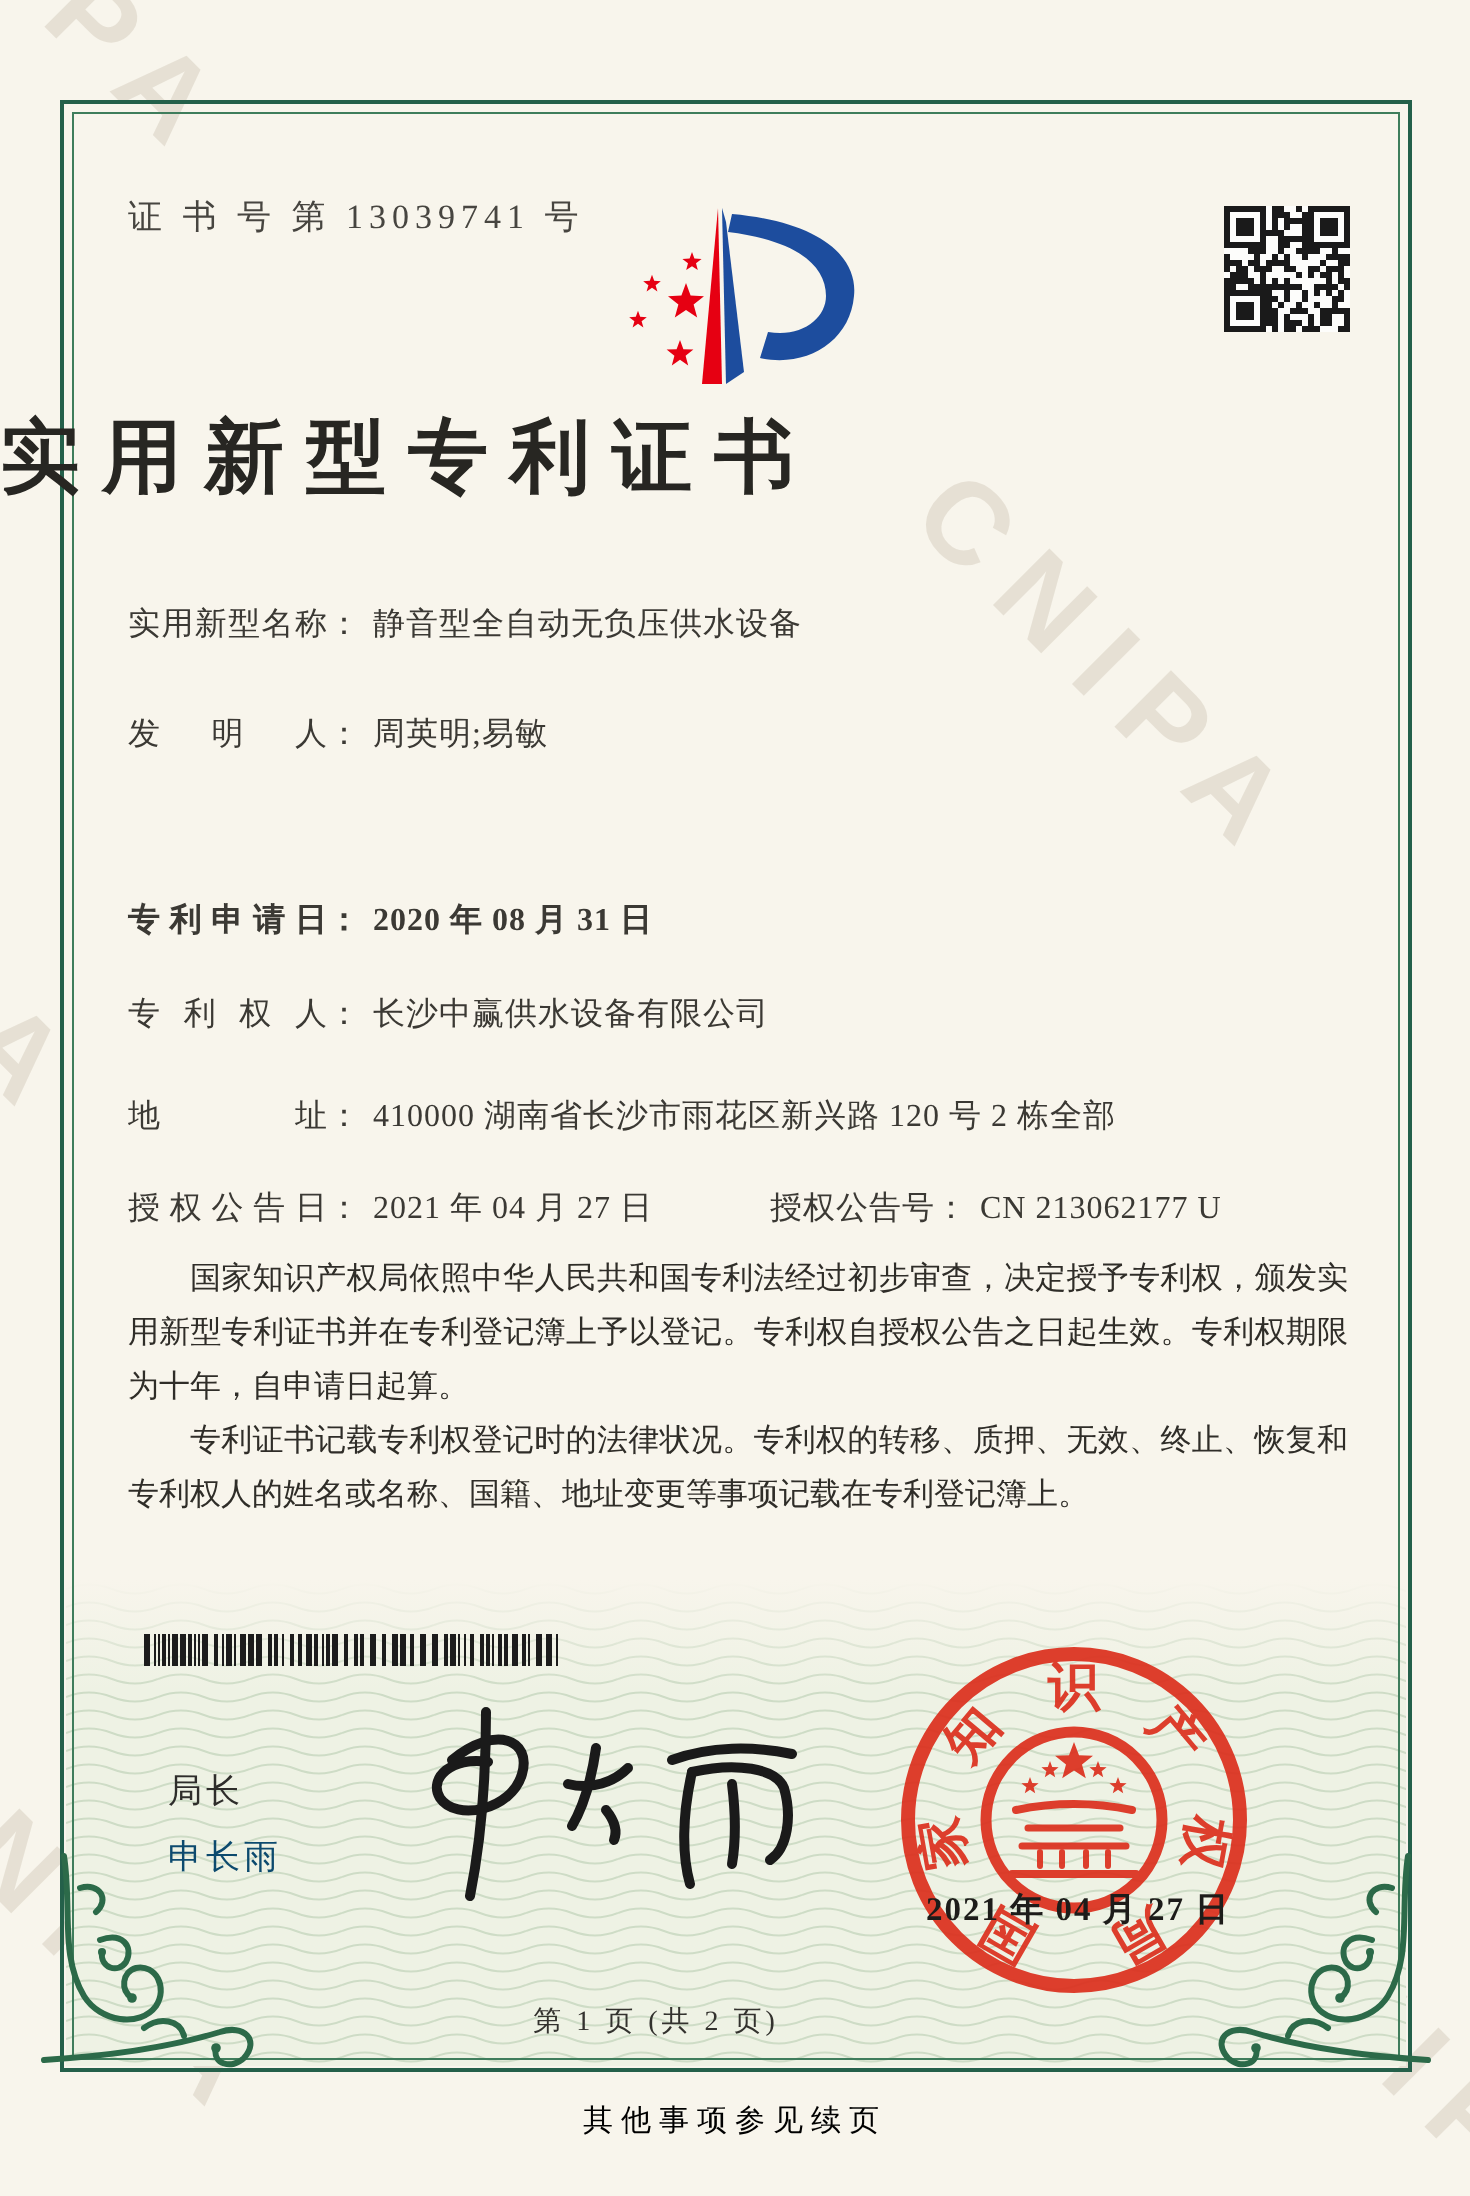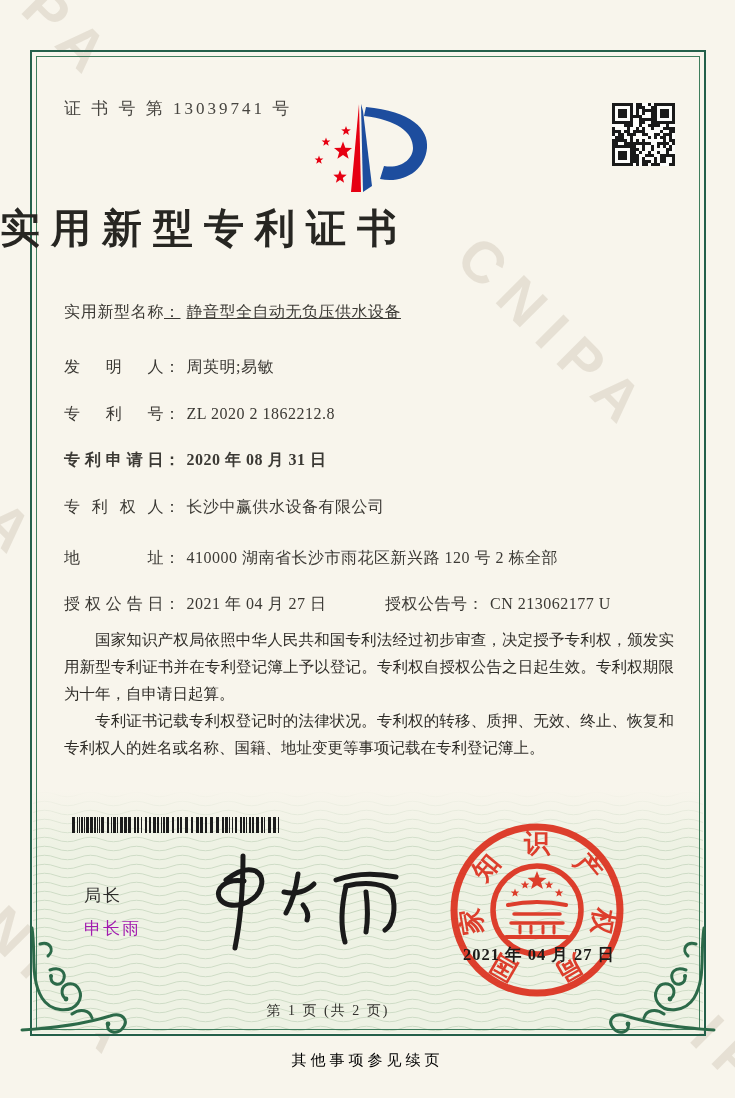--- a/index.html
+++ b/index.html
@@ -33,21 +33,21 @@
 
   .body-text { position:absolute; left:64px; top:627px; width:610px;
                font-size:15.5px; line-height:1.74; color:#2f2d28; text-align:justify; }
   .body-text p { text-indent:2em; }
 
   .barcode { position:absolute; left:72px; top:817px; }
 
   .sig-title { position:absolute; left:84px; top:884px; font-family:"Liberation Sans",sans-serif;
                font-size:17px; color:#2e2d2b; letter-spacing:2px; }
   .sig-name  { position:absolute; left:84px; top:917px; font-family:"Liberation Sans",sans-serif;
-               font-size:17px; color:#a21caf; letter-spacing:2px; }
+               font-size:17px; color:#0c4a6e; letter-spacing:2px; }
   .signature { position:absolute; left:198px; top:848px; }
 
   .seal { position:absolute; left:442px; top:815px; }
   .seal-date { position:absolute; left:448px; top:944px; width:182px; text-align:center;
                font-size:16.5px; letter-spacing:1px; color:#1d1c1a; font-weight:600; }
 
   .pagenum { position:absolute; left:30px; top:1002px; width:596px; text-align:center;
              font-size:14px; letter-spacing:2px; color:#33322e; }
   .footer-note { position:absolute; left:0; top:1051px; width:735px; text-align:center;
                  font-size:15px; letter-spacing:4px; color:#000000; }
@@ -377,28 +377,25 @@
     <polygon fill="#e60012" points="50.0,40.5 52.3,46.8 59.0,47.1 53.8,51.2 55.6,57.7 50.0,54.0 44.4,57.7 46.2,51.2 41.0,47.1 47.7,46.8"></polygon>
     <polygon fill="#e60012" points="26.0,54.4 27.1,57.4 30.4,57.6 27.8,59.6 28.7,62.7 26.0,60.9 23.3,62.7 24.2,59.6 21.6,57.6 24.9,57.4"></polygon>
     <polygon fill="#e60012" points="47.0,69.0 48.7,73.6 53.7,73.8 49.8,76.9 51.1,81.7 47.0,78.9 42.9,81.7 44.2,76.9 40.3,73.8 45.3,73.6"></polygon>
     <polygon points="66,3 58,91 68,91" fill="#e60012"></polygon>
     <polygon points="68,3 70,91 79,85 70,10" fill="#1d4d9e"></polygon>
     <path d="M73,6 C118,10 136,28 134,47 C132,70 110,83 87,78 L91,65 C108,68 120,58 120,47 C120,31 104,19 71,15 Z" fill="#1d4d9e"></path>
   </svg>
 
   <div class="title">实用新型专利证书</div>
 
-  <div class="frow" style="top:302px;text-decoration:underline;">
+  <div class="frow" style="top:302px;">
     <span class="flabel">实用新型名称</span><span class="fcolon">：</span><span class="fvalue">静音型全自动无负压供水设备</span>
   </div>
   <div class="frow" style="top:357px;">
     <span class="flabel">发明人</span><span class="fcolon">：</span><span class="fvalue">周英明;易敏</span>
-  </div>
-  <div class="frow" style="top:404px;">
-    <span class="flabel">专利号</span><span class="fcolon">：</span><span class="fvalue">ZL 2020 2 1862212.8</span>
   </div>
   <div class="frow" style="top:450px;font-weight:bold;">
     <span class="flabel">专利申请日</span><span class="fcolon">：</span><span class="fvalue">2020 年 08 月 31 日</span>
   </div>
   <div class="frow" style="top:497px;">
     <span class="flabel">专利权人</span><span class="fcolon">：</span><span class="fvalue">长沙中赢供水设备有限公司</span>
   </div>
   <div class="frow" style="top:548px;">
     <span class="flabel">地址</span><span class="fcolon">：</span><span class="fvalue">410000 湖南省长沙市雨花区新兴路 120 号 2 栋全部</span>
   </div>

